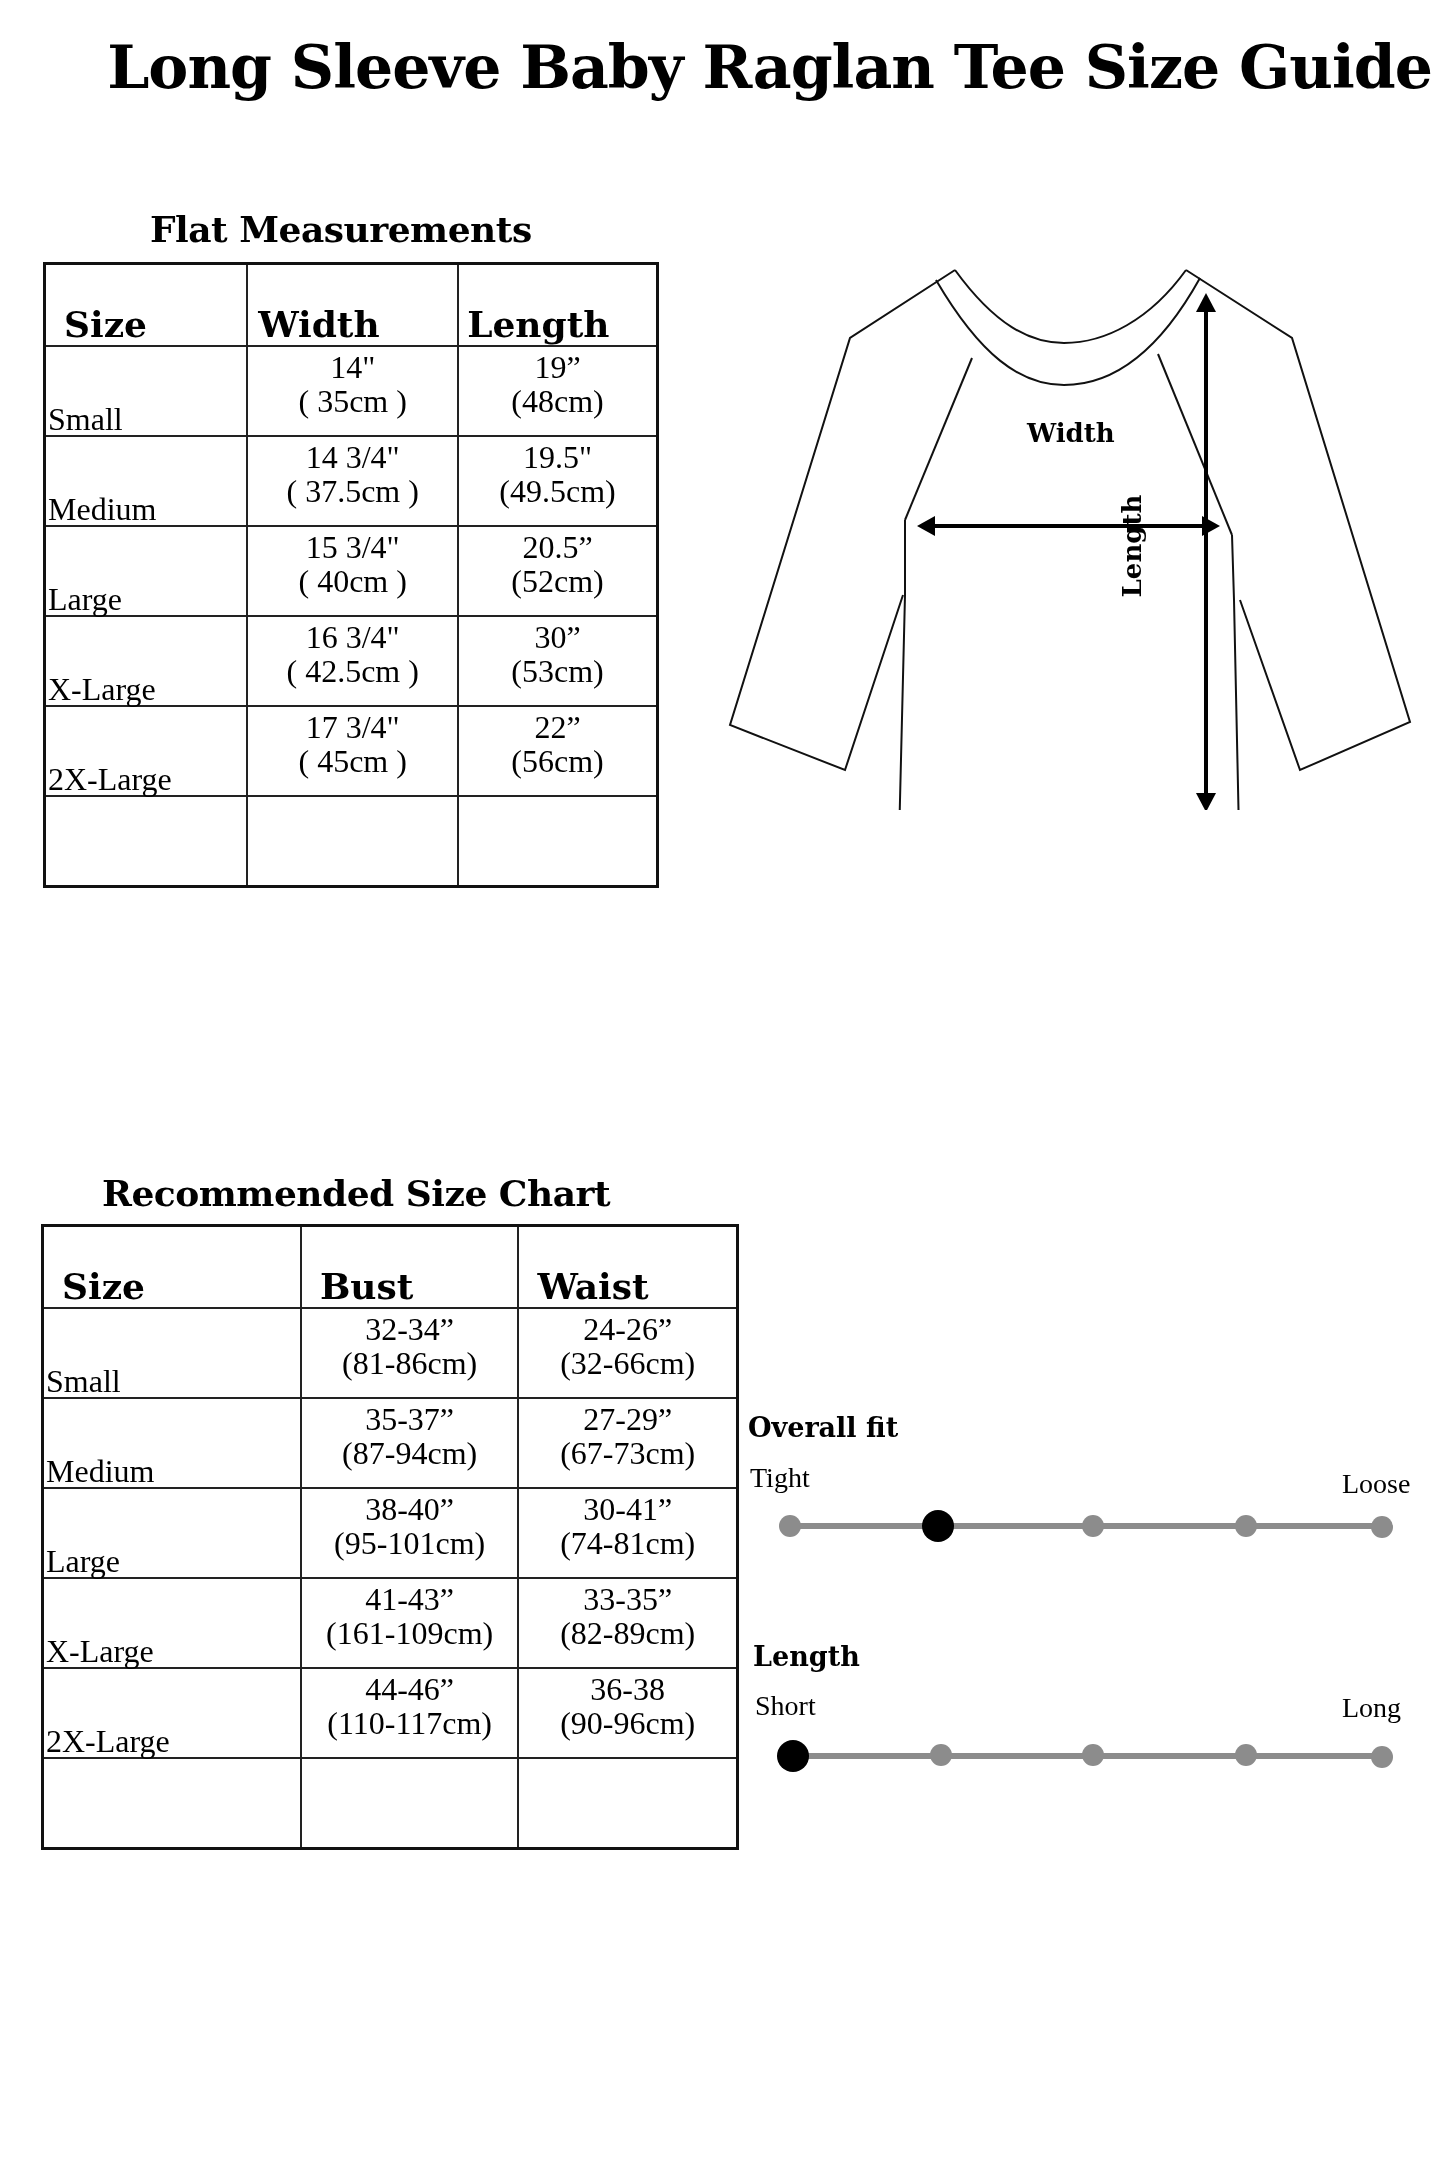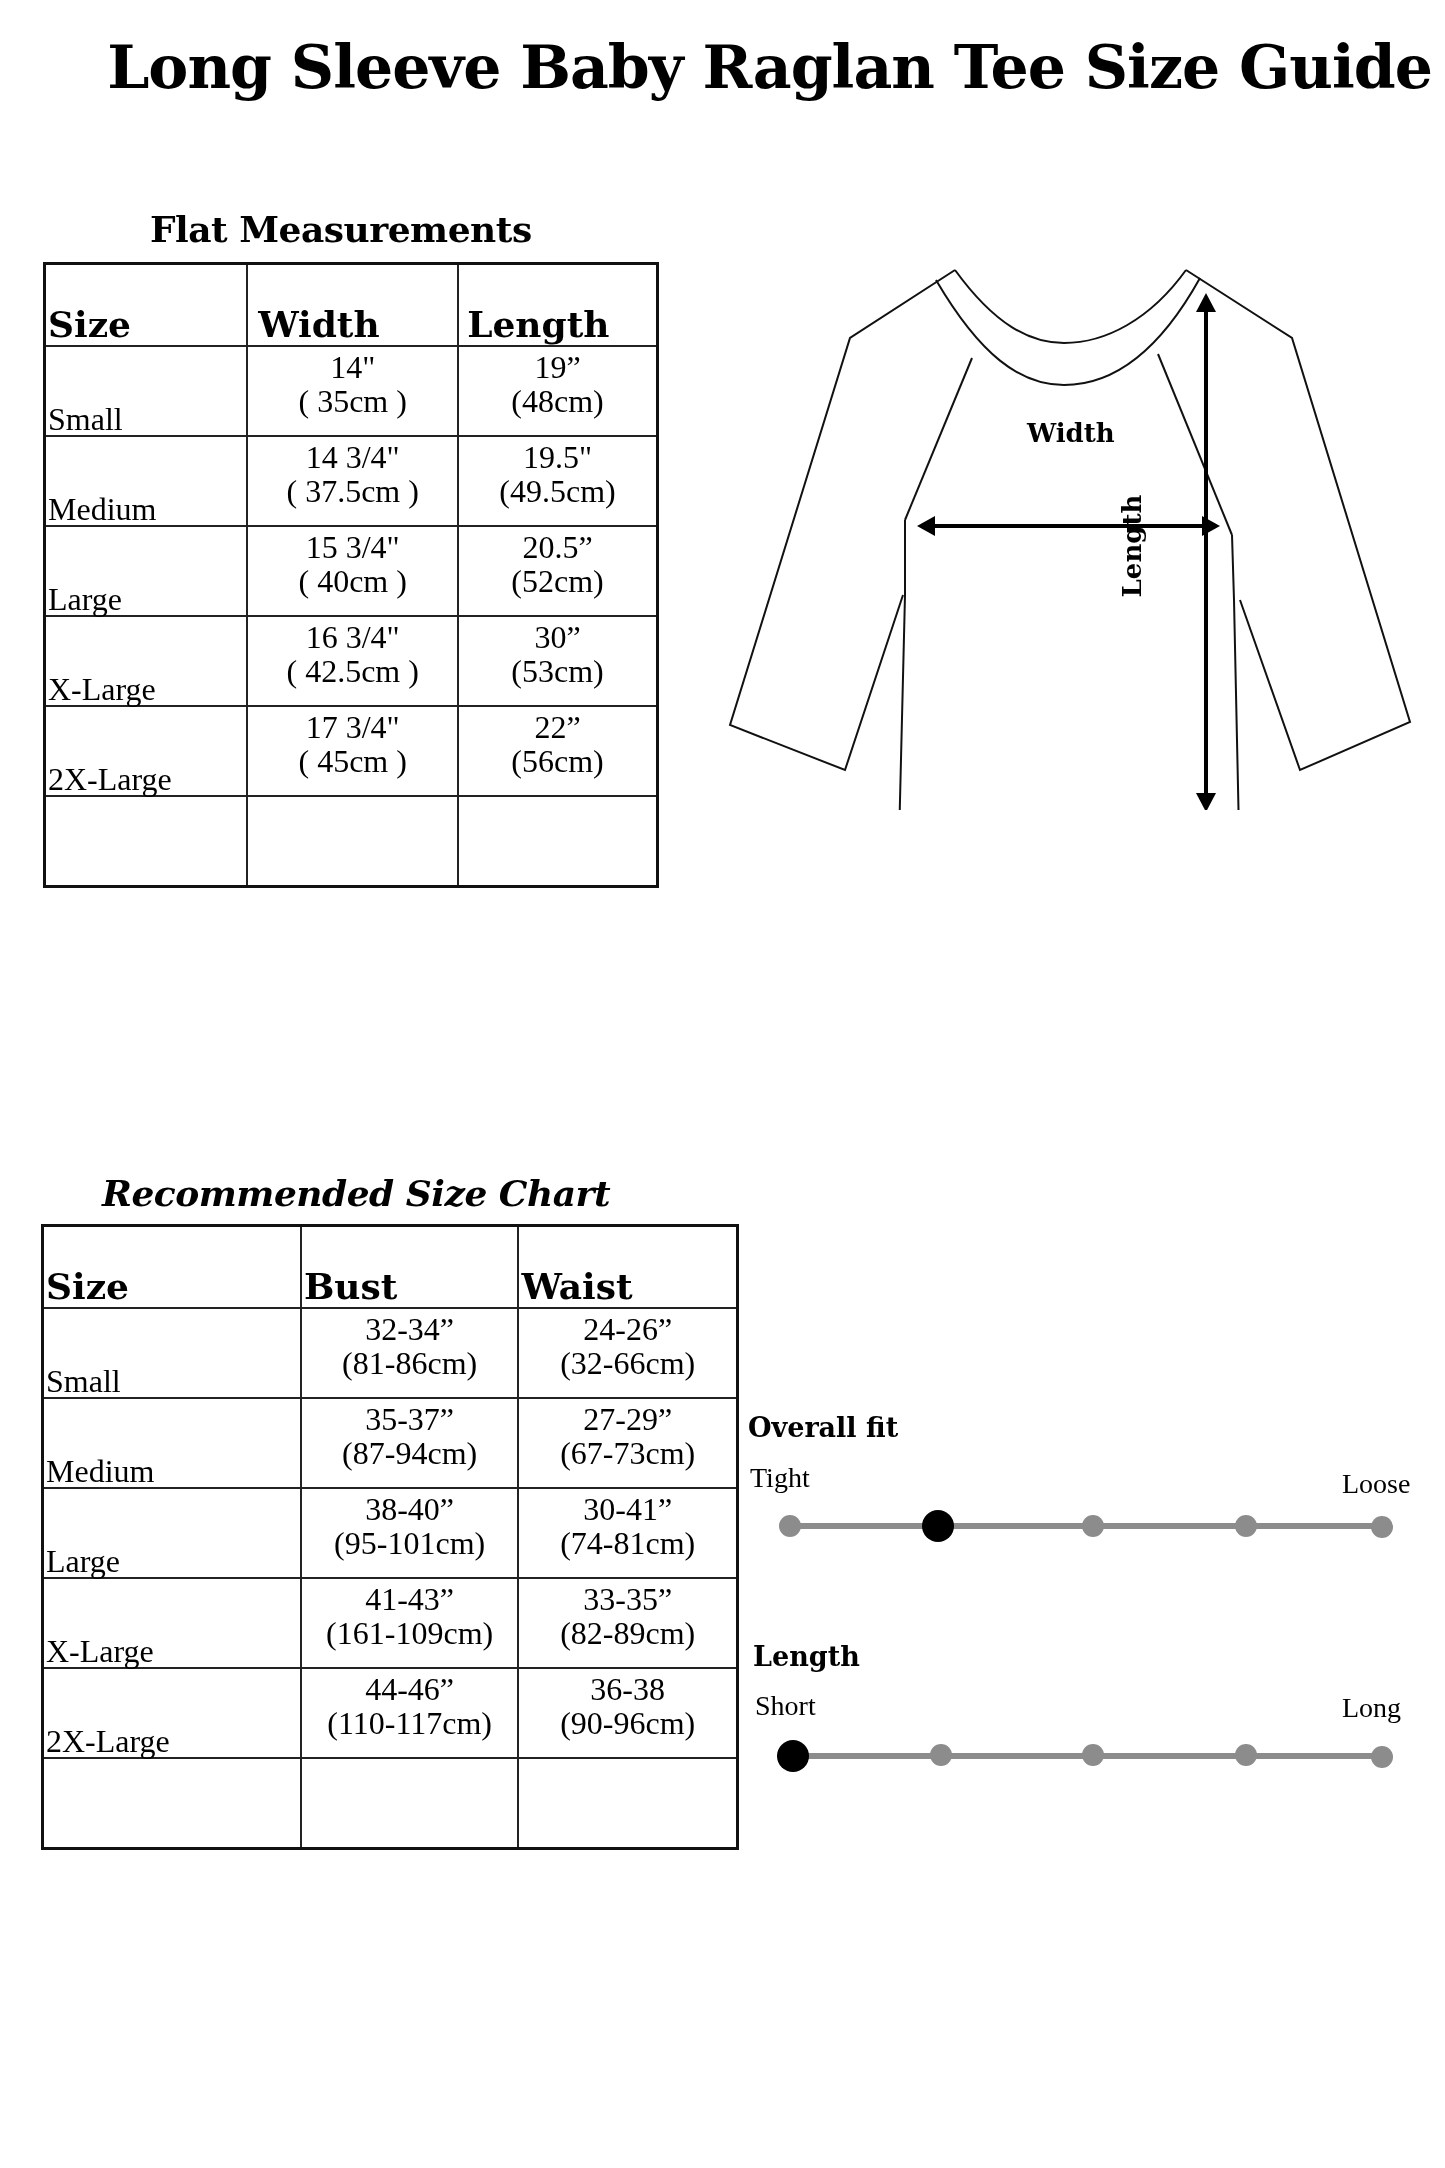--- a/index.html
+++ b/index.html
@@ -18,21 +18,21 @@
   }
   table.grid {
     position:absolute; border-collapse:collapse; border:3px solid #111;
   }
   table.grid td {
     border:2px solid #222; padding:0; vertical-align:bottom;
     font-family:"Liberation Serif","DejaVu Serif", serif; font-size:32px;
   }
   table.grid tr.head td {
     height:80px; font-family:"DejaVu Serif", serif; font-weight:bold; font-size:36px;
-    padding-left:2px; padding-bottom:0;
+    padding-left:18px; padding-bottom:0;
   }
   table.grid td.size { padding-left:2px; padding-bottom:0; line-height:1; }
   table.grid td.val { text-align:center; vertical-align:top; line-height:1.05; padding-top:4px; }
   table.grid tr.row td { height:84px; }
   .val div { white-space:nowrap; }
 
   .fit-label-bold {
     position:absolute; font-family:"DejaVu Serif", serif; font-weight:bold; font-size:27px;text-align:center;
   }
   .fit-end {
@@ -154,21 +154,21 @@
 
   <g stroke="#000" stroke-width="4" fill="#000">
     <line x1="486" y1="52" x2="486" y2="555"></line>
     <polygon points="486,43 476,62 496,62" stroke="none"></polygon>
     <polygon points="486,562 476,543 496,543" stroke="none"></polygon>
   </g>
 </svg>
 <div class="diag-text" style="position:absolute; left:1027px; top:418px;">Width</div>
 <div class="diag-text" style="position:absolute; left:1132px; top:546px; transform:translate(-50%,-50%) rotate(-90deg); transform-origin:center;">Length</div>
 
-<div class="section-title" style="left:102px; top:1172px;font-style:italic;">Recommended Size Chart</div>
+<div class="section-title" style="left:102px; top:1172px;">Recommended Size Chart</div>
 <table class="grid" style="left:41px; top:1224px; width:698px;">
   <colgroup>
       <col style="width:260px">
       <col style="width:218px">
       <col style="width:220px">
     </colgroup>
   <tbody>
       <tr class="head">
     <td>Size</td>
     <td>Bust</td>

